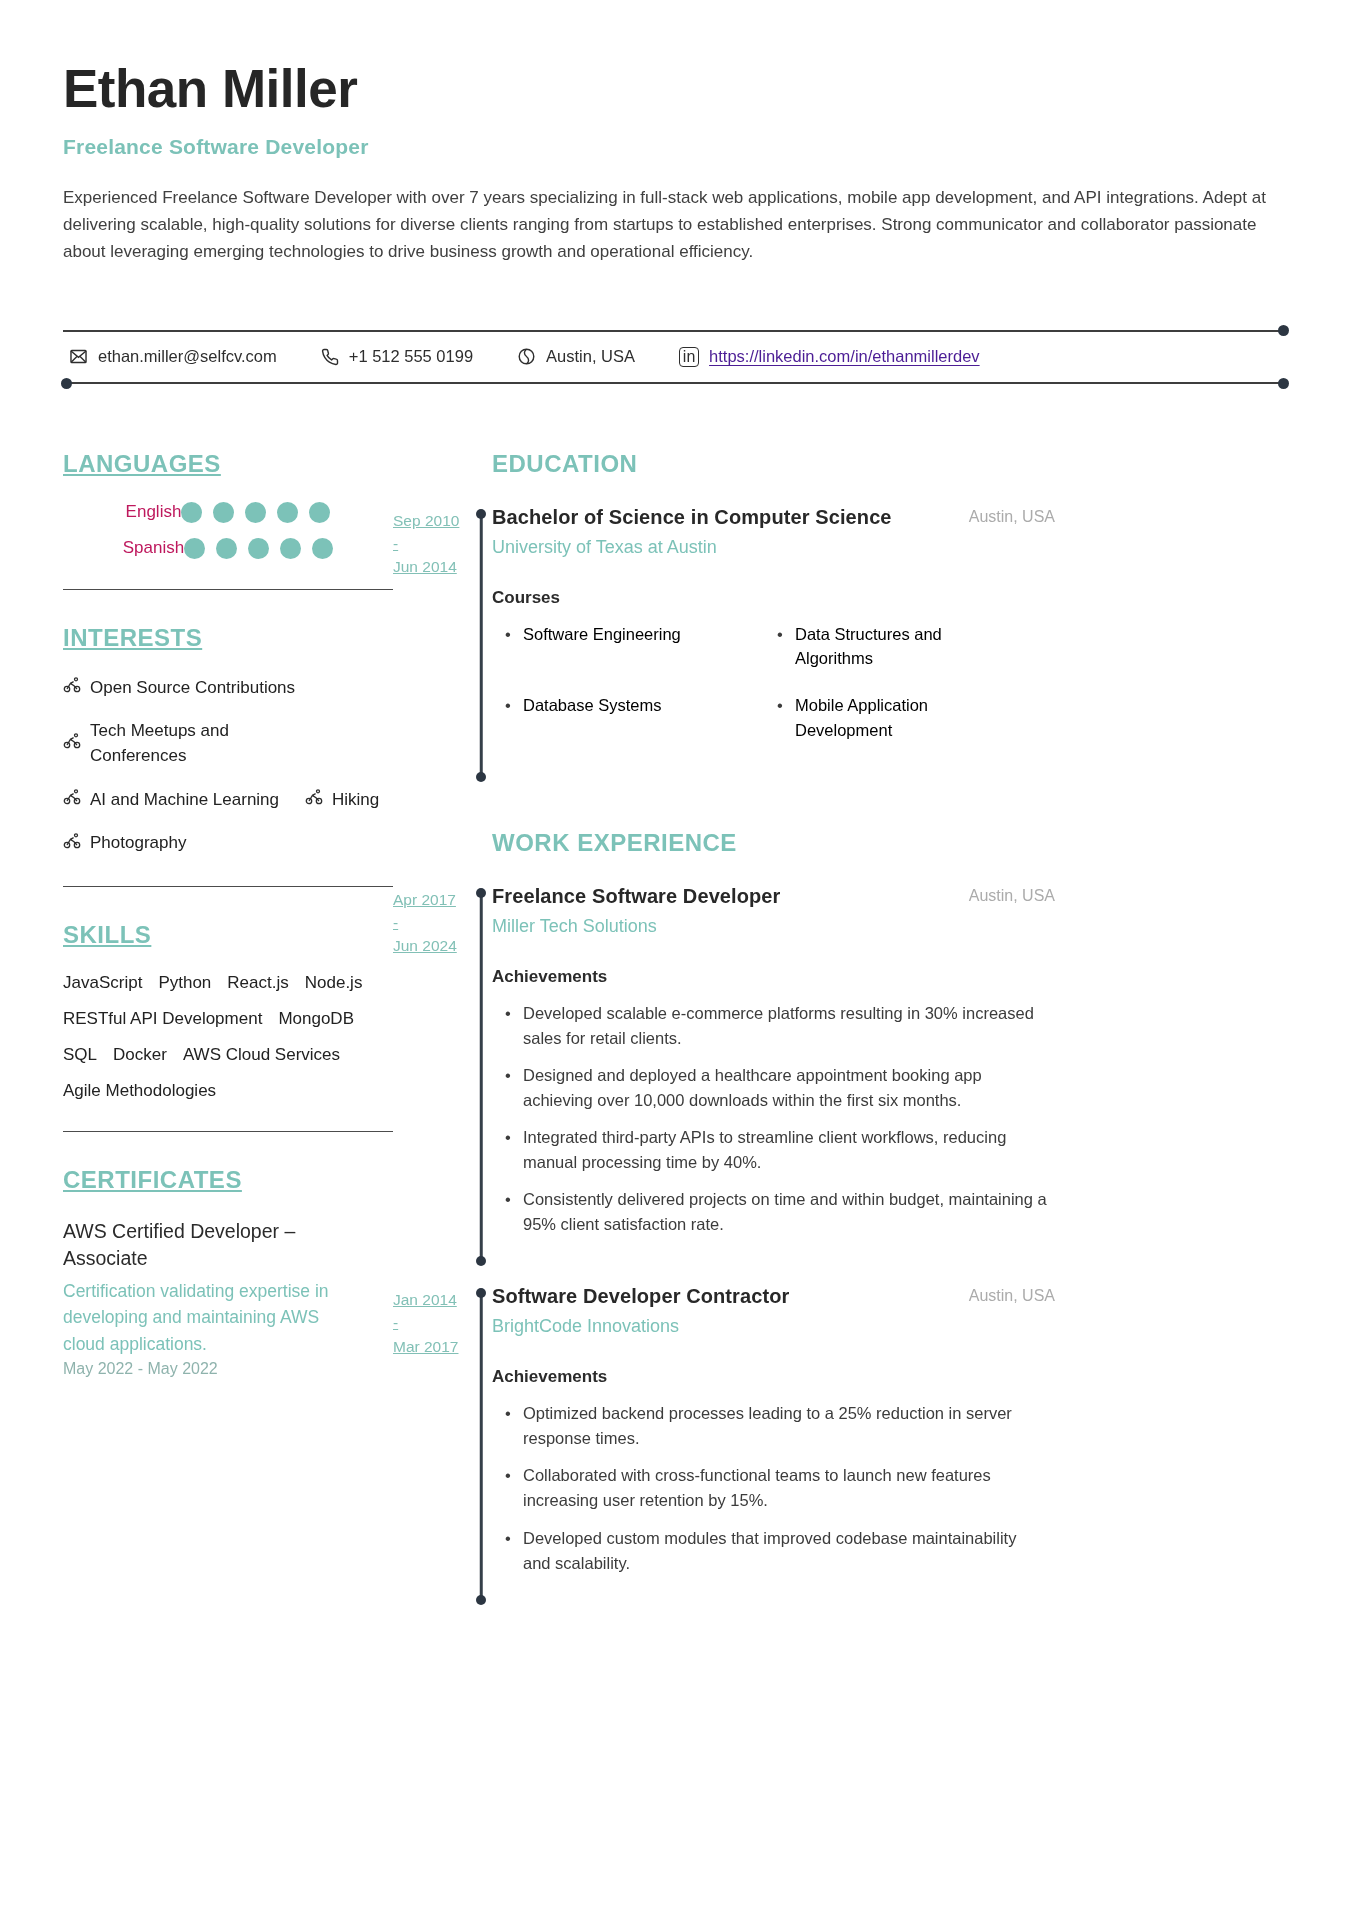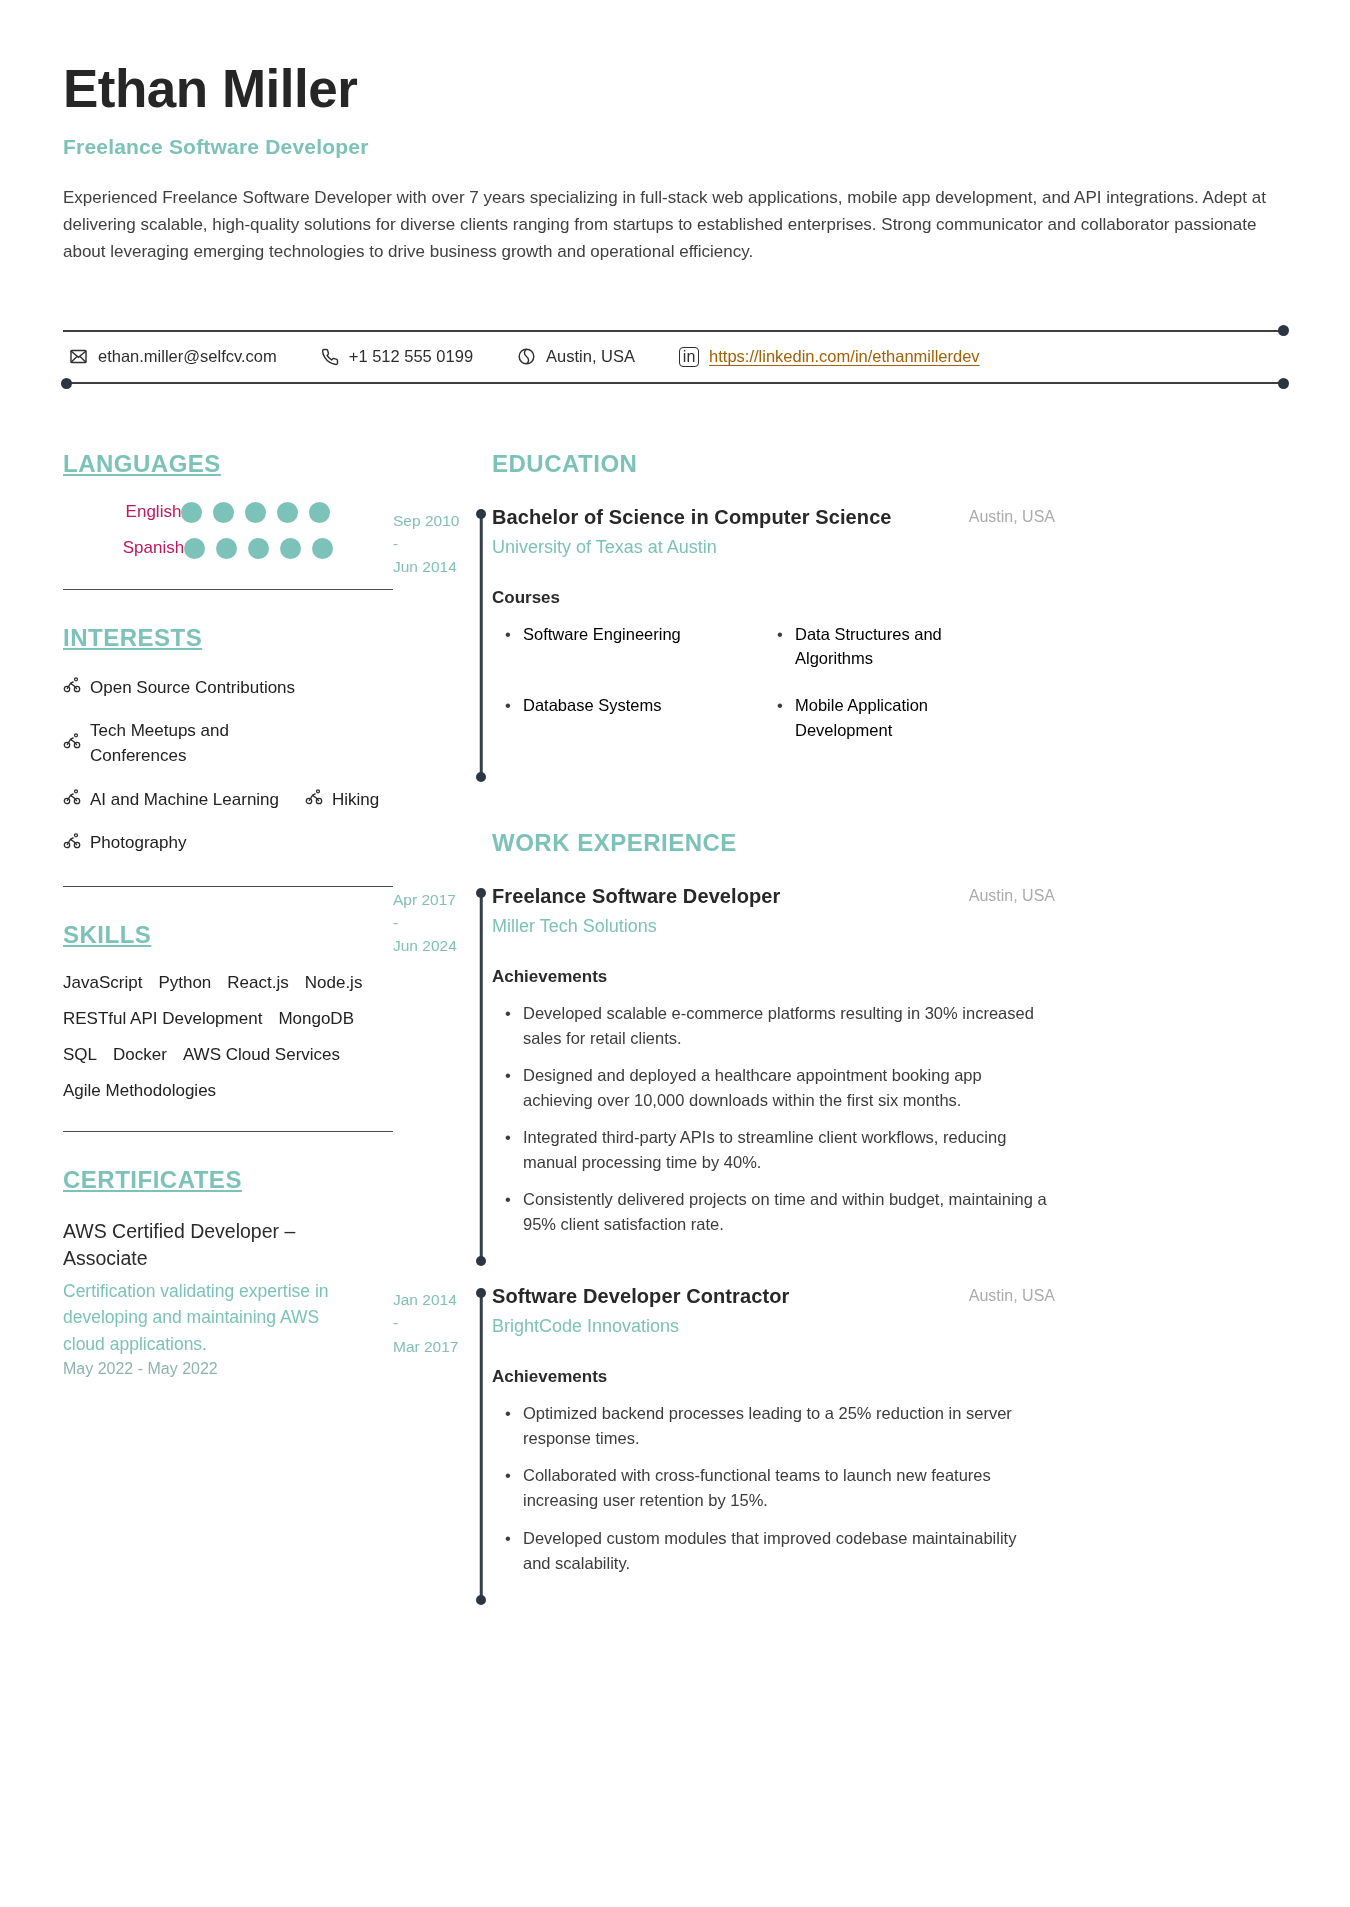--- a/index.html
+++ b/index.html
@@ -60,21 +60,21 @@
   .contact-row {
     display: flex;
     align-items: center;
     gap: 44px;
     font-size: 16.5px;
     color: #2e2e2e;
   }
   .citem { display: flex; align-items: center; gap: 10px; }
   .citem svg { display: block; }
   .clink {
-    color: #a16207;
+    color: #4c1d95;
     text-decoration: underline;
     text-underline-offset: 3px;
   }
   .in-badge {
     width: 20px; height: 20px;
     border: 1.8px solid #2e2e2e;
     border-radius: 4px;
     display: flex; align-items: center; justify-content: center;
     font-size: 16px; font-weight: 400; color: #2e2e2e;
     line-height: 1;
@@ -170,21 +170,21 @@
     display: grid;
     grid-template-columns: 77px 22px 1fr;
   }
   .entry + .entry { margin-top: 24px; }
   .edates {
     font-size: 15.5px;
     color: #82c0b6;
     line-height: 1.5;
     padding-top: 3px;
   }
-  .edates span { display: block; }
+  .edates span { display: block; text-decoration: underline; }
   .tl { position: relative; }
   .tl::before {
     content: "";
     position: absolute;
     left: 50%;
     transform: translateX(-50%);
     top: 10px;
     bottom: 0;
     width: 2.5px;
     background: #353f49;

